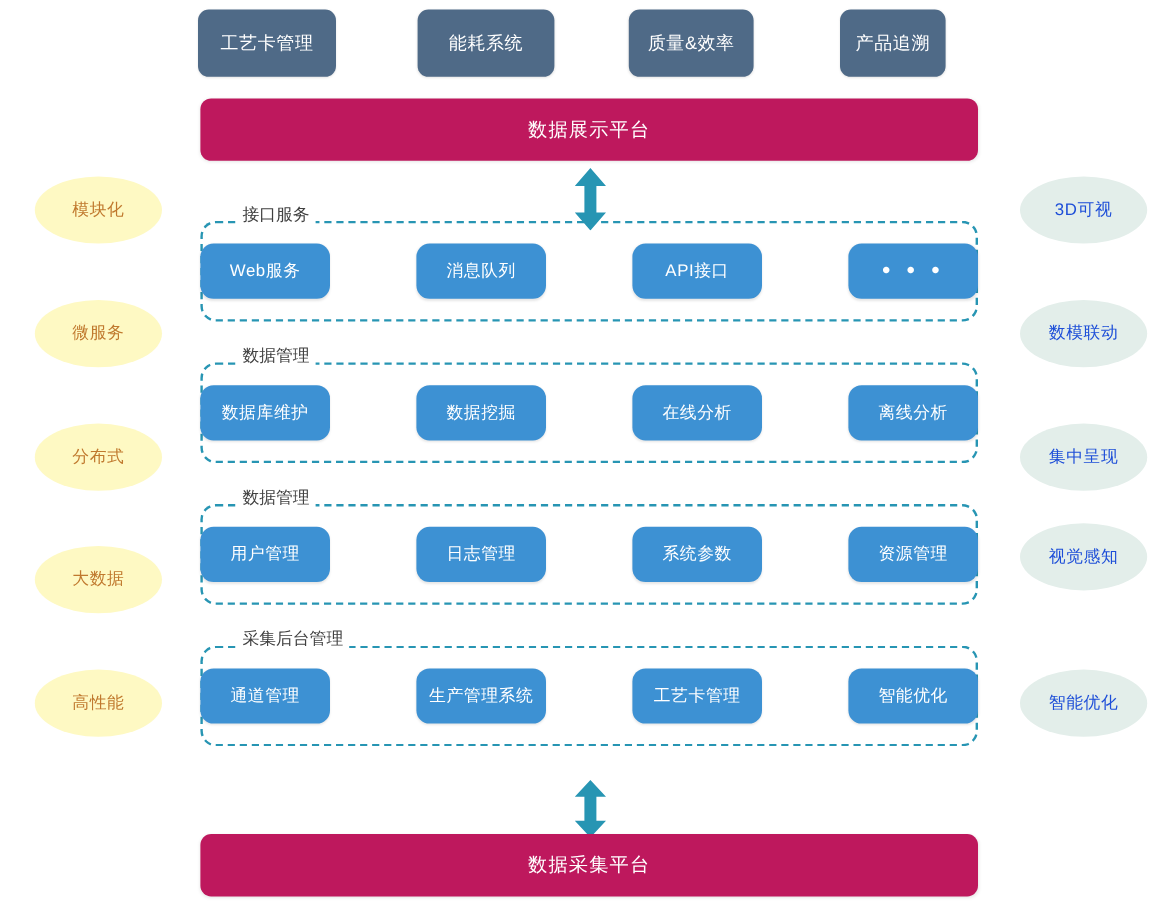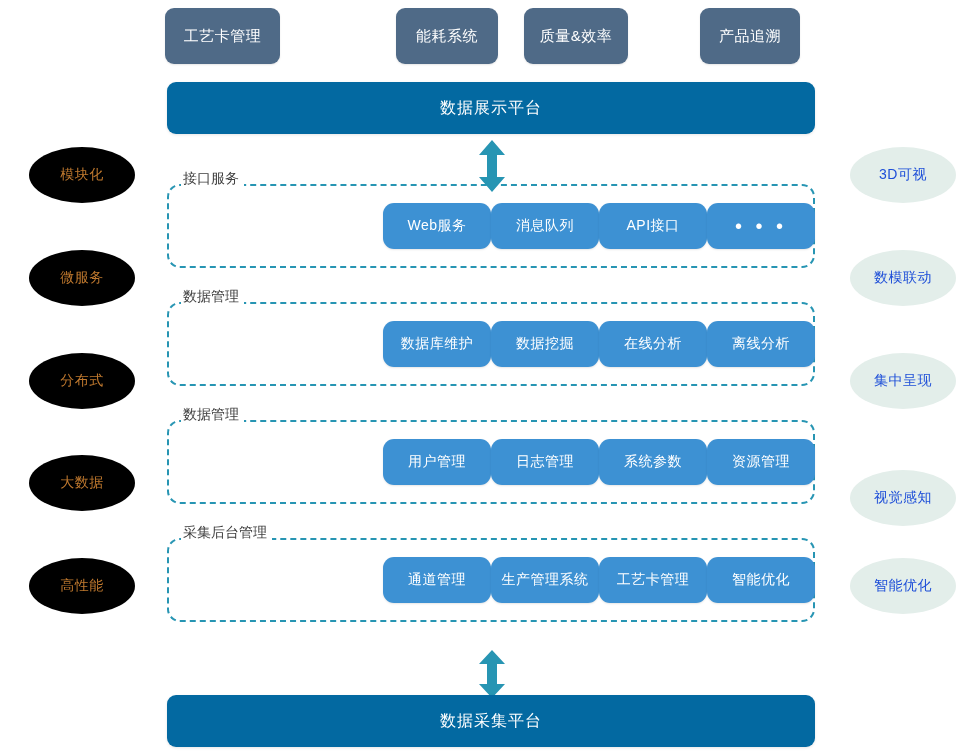--- a/index.html
+++ b/index.html
@@ -41,21 +41,21 @@
     letter-spacing: 0.5px;
     box-shadow: 0 1px 2px rgba(0,0,0,0.10);
   }
 
   
   .platform-bar {
     position: absolute;
     left: 167px;
     width: 648px;
     height: 52px;
-    background: #0369a1;
+    background: #be185d;
     border-radius: 9px;
     color: #ffffff;
     font-size: 16px;
     display: flex;
     align-items: center;
     justify-content: center;
     letter-spacing: 1px;
     box-shadow: 0 1px 3px rgba(0,0,0,0.10);
   }
   #bar-top { top: 82px; }
@@ -72,21 +72,21 @@
   .dbl-arrow svg { display: block; width: 100%; height: 100%; }
 
   
   .section {
     position: absolute;
     left: 167px;
     width: 648px;
   }
   .section-label {
     position: absolute;
-    left: 14px;
+    left: 33px;
     top: 0;
     font-size: 14px;
     color: #404040;
     background: #ffffff;
     padding: 0 5px 0 2px;
     z-index: 3;
     white-space: nowrap;
   }
   .dashed-box {
     position: absolute;
@@ -99,21 +99,21 @@
     box-sizing: border-box;
   }
   .row-btns {
     position: absolute;
     left: 0;
     top: 14px;
     width: 648px;
     height: 84px;
     display: flex;
     align-items: center;
-    justify-content: flex-end;
+    justify-content: space-between;
     z-index: 2;
   }
   .mod-btn {
     width: 108px;
     height: 46px;
     background: #3d91d3;
     border-radius: 11px;
     color: #ffffff;
     font-size: 14px;
     display: flex;
@@ -129,33 +129,33 @@
     position: absolute;
     width: 106px;
     height: 56px;
     border-radius: 50%;
     display: flex;
     align-items: center;
     justify-content: center;
     font-size: 14px;
     letter-spacing: 0.5px;
   }
-  .tag-left  { left: 29px;  background: #000000; color: #c0792e; }
+  .tag-left  { left: 29px;  background: #fef9c3; color: #c0792e; }
   .tag-right { left: 850px; background: #e3eeea; color: #1d4ed8; }
 </style>
 </head>
 <body>
 
 <div id="canvas">
 
   <div class="topbar">
       <div class="sys-btn" style="left: 0px; width: 115px;">工艺卡管理</div>
-      <div class="sys-btn" style="left: 183px; width: 102px; margin-left: 48px;">能耗系统</div>
+      <div class="sys-btn" style="left: 183px; width: 114px;">能耗系统</div>
       <div class="sys-btn" style="left: 359px; width: 104px;">质量&amp;效率</div>
-      <div class="sys-btn" style="left: 535px; width: 100px;">产品追溯</div>
+      <div class="sys-btn" style="left: 535px; width: 88px;">产品追溯</div>
     </div>
 
   <div class="platform-bar" id="bar-top">数据展示平台</div>
 
   <div class="dbl-arrow" id="arrow-top">
     <svg viewBox="0 0 28 52" preserveAspectRatio="none" aria-hidden="true">
       <path d="M14 0 L27 15 L19 15 L19 37 L27 37 L14 52 L1 37 L9 37 L9 15 L1 15 Z" fill="#2795b3"></path>
     </svg>
   </div>
 
@@ -214,17 +214,17 @@
       <div class="tag tag-left" style="top: 147px;">模块化</div>
       <div class="tag tag-left" style="top: 250px;">微服务</div>
       <div class="tag tag-left" style="top: 353px;">分布式</div>
       <div class="tag tag-left" style="top: 455px;">大数据</div>
       <div class="tag tag-left" style="top: 558px;">高性能</div>
     </div>
   <div id="right-tags-host">
       <div class="tag tag-right" style="top: 147px;">3D可视</div>
       <div class="tag tag-right" style="top: 250px;">数模联动</div>
       <div class="tag tag-right" style="top: 353px;">集中呈现</div>
-      <div class="tag tag-right" style="top: 470px; text-align: right;">视觉感知</div>
+      <div class="tag tag-right" style="top: 436px; text-align: right;">视觉感知</div>
       <div class="tag tag-right" style="top: 558px;">智能优化</div>
     </div>
 
 </div>
 
 </body></html>

